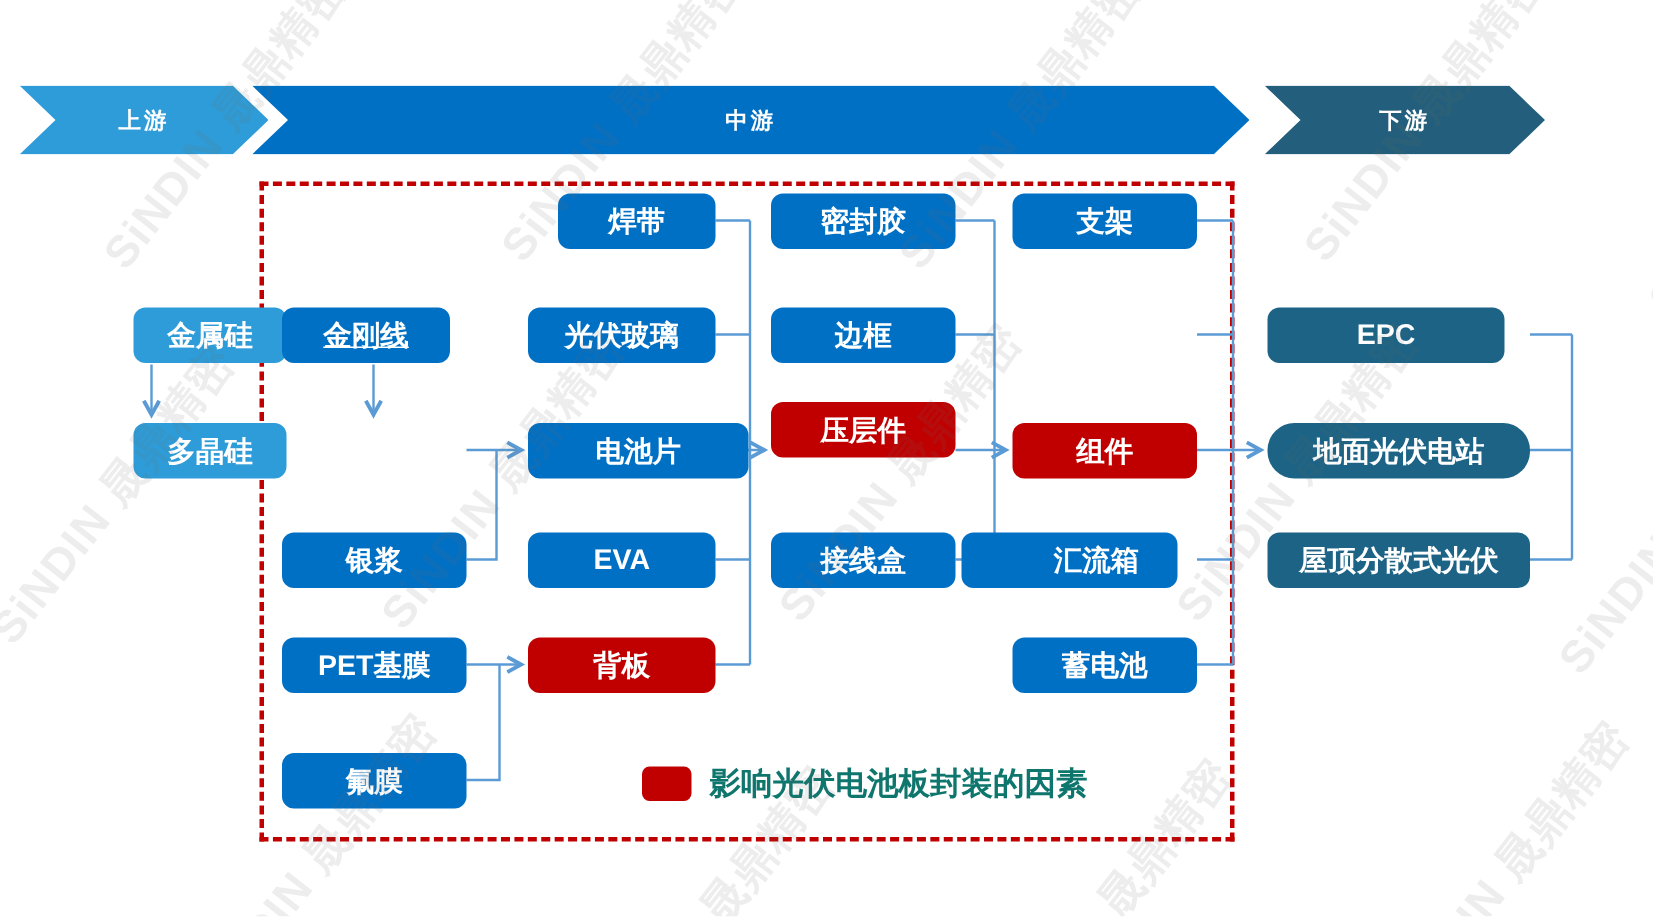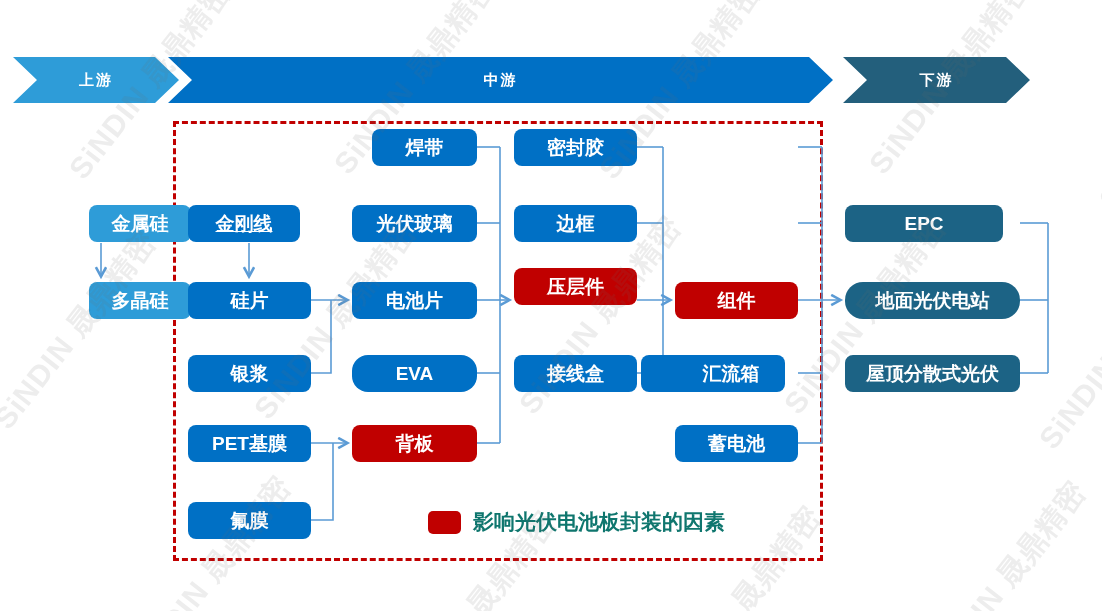--- a/index.html
+++ b/index.html
@@ -101,36 +101,36 @@
     <path d="M1048,223 L1048,373"></path>
     <path d="M1020,223 L1048,223"></path>
     <path d="M1020,300 L1048,300"></path>
     <path d="M1020,373 L1048,373"></path>
   </svg>
 
   <div class="box light" style="left:50px;top:205px;width:102px;">金属硅</div>
   <div class="box light" style="left:50px;top:282px;width:102px;">多晶硅</div>
 
   <div class="box blue" style="left:188px;top:205px;width:112px;text-decoration:underline;">金刚线</div>
-  <div class="box blue" style="left:188px;top:282px;width:123px;">硅片</div>
   <div class="box blue" style="left:188px;top:355px;width:123px;">银浆</div>
   <div class="box blue" style="left:188px;top:425px;width:123px;">PET基膜</div>
   <div class="box blue" style="left:188px;top:502px;width:123px;">氟膜</div>
 
   <div class="box blue" style="left:372px;top:129px;width:105px;">焊带</div>
   <div class="box blue" style="left:352px;top:205px;width:125px;font-family:Liberation Mono, monospace;">光伏玻璃</div>
-  <div class="box blue" style="left:352px;top:282px;width:125px;">电池片</div>
-  <div class="box blue" style="left:352px;top:355px;width:125px;border-radius:16px;">EVA</div>
+  <div class="box blue" style="left:352px;top:282px;width:147px;">电池片</div>
+  <div class="box blue" style="left:352px;top:355px;width:125px;">EVA</div>
   <div class="box red" style="left:352px;top:425px;width:125px;">背板</div>
 
   <div class="box blue" style="left:514px;top:205px;width:123px;">边框</div>
   <div class="box blue" style="left:514px;top:129px;width:123px;">密封胶</div>
   <div class="box red" style="left:514px;top:268px;width:123px;">压层件</div>
   <div class="box blue" style="left:514px;top:355px;width:123px;">接线盒</div>
 
+  <div class="box blue" style="left:675px;top:129px;width:123px;">支架</div>
   <div class="box red" style="left:675px;top:282px;width:123px;">组件</div>
   <div class="box blue" style="left:641px;top:355px;width:108px;padding-left:36px;">汇流箱</div>
   <div class="box blue" style="left:675px;top:425px;width:123px;">蓄电池</div>
 
   <div class="box teal" style="left:845px;top:205px;width:158px;">EPC</div>
   <div class="box teal" style="left:845px;top:282px;width:175px;border-radius:18px;">地面光伏电站</div>
   <div class="box teal" style="left:845px;top:355px;width:175px;">屋顶分散式光伏</div>
 
   <div class="legend">
     <span class="swatch"></span>

